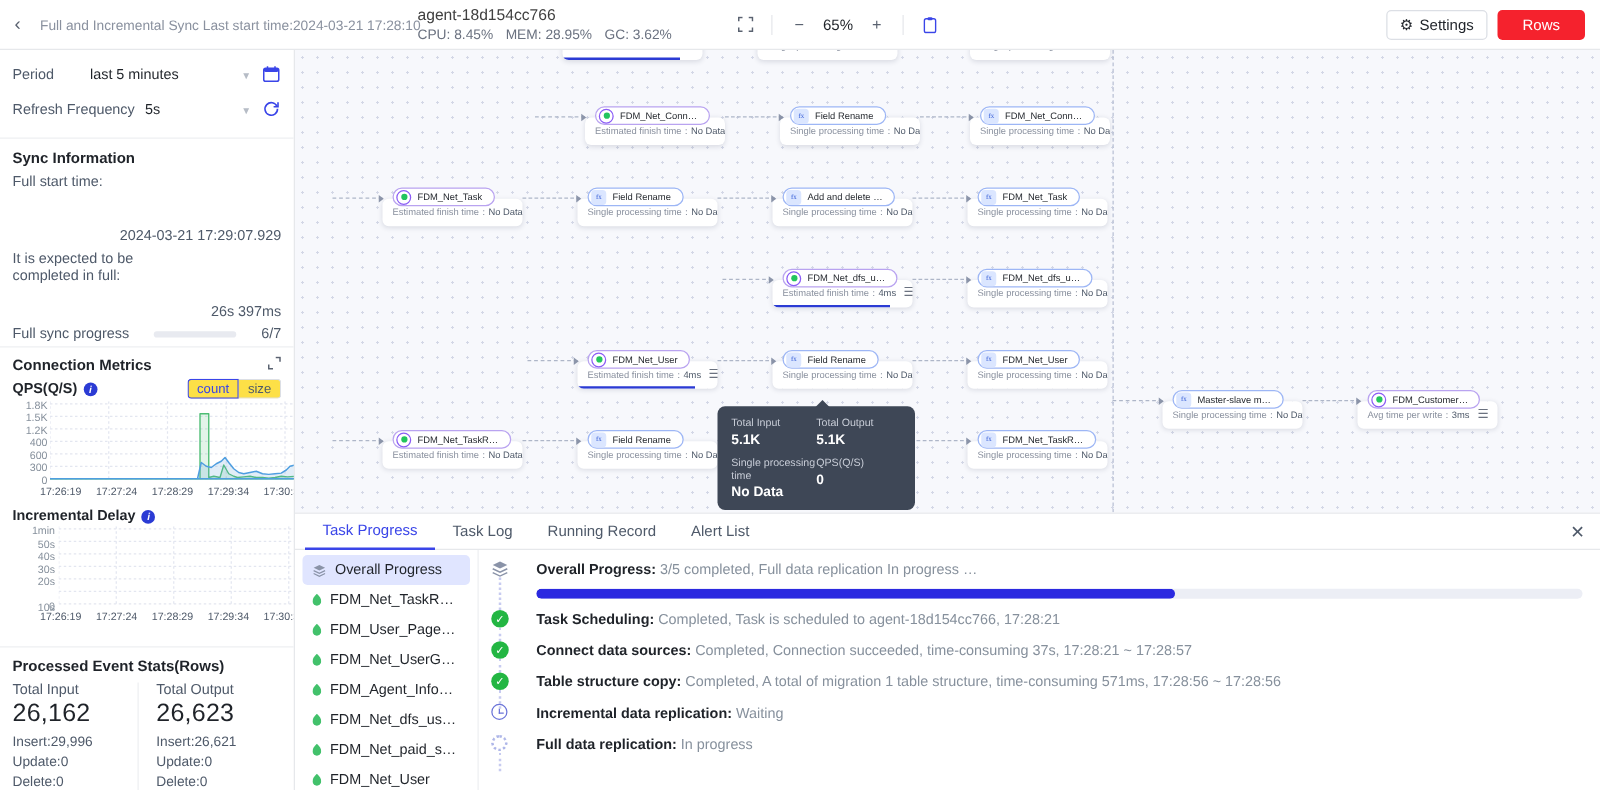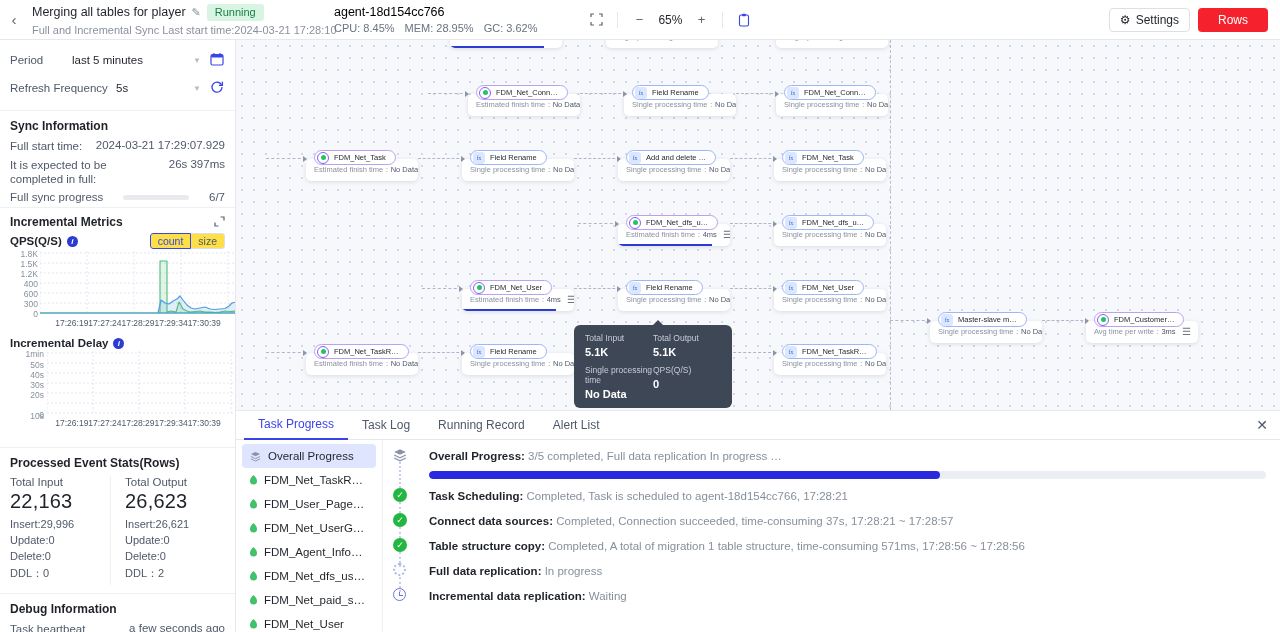--- a/index.html
+++ b/index.html
@@ -24,21 +24,21 @@
   .title-block { width: 270px; padding-left: 4px; }
   .title-row { display: flex; align-items: center; gap: 6px; height: 18px; }
   .title-text { font-size: 12.5px; font-weight: 400; color: #1f2329; }
   .edit-ico { color: #8a919f; font-size: 11px; cursor: pointer; }
   .badge-running {
     background: #d8f5e3; color: #1a7f47; font-size: 11px;
     border-radius: 3px; padding: 1px 8px; line-height: 15px;
   }
   .subtitle { font-size: 11px; color: #8a919f; margin-top: 3px; white-space: nowrap; }
   .agent-block { margin-left: 36px; }
-  .agent-name { font-size: 12.5px; color: #000000; }
+  .agent-name { font-size: 12.5px; color: #404040; }
   .agent-metrics { font-size: 11px; color: #8a919f; margin-top: 3px; display: flex; gap: 10px; }
   .agent-metrics b { font-weight: 400; color: #6b7280; }
 
   .zoom-group {
     margin-left: 46px; display: flex; align-items: center; gap: 2px;
   }
   .icon-btn {
     width: 26px; height: 26px; display: flex; align-items: center;
     justify-content: center; border-radius: 4px; cursor: pointer;
     color: #5a6270; font-size: 13px;
@@ -68,21 +68,21 @@
   .filter-label.wide { width: 100px; }
   .filter-value { font-size: 11.5px; color: #1f2329; flex: 1; padding-left: 6px; }
   .caret { color: #b6bcc6; font-size: 8px; margin-right: 8px; }
   .blue-ico { color: #3a45e8; font-size: 13px; cursor: pointer; width: 16px; text-align: center;}
 
   .sec { padding: 8px 10px 4px 10px; }
   .sec-title { font-size: 12px; font-weight: bold; color: #1f2329; margin-bottom: 6px; }
   .kv { display: flex; justify-content: space-between; align-items: flex-start;
         font-size: 11.5px; color: #4e5969; margin-bottom: 5px; gap: 6px; }
   .kv .k { flex: 0 1 auto; max-width: 100px; line-height: 14px; }
-  .kv .v { color: #4e5969; text-align: right; white-space: nowrap; }
+  .kv .v { color: #4e5969; text-align: right; white-space: nowrap; margin-top: 44px; }
   .prog-row { display: flex; align-items: center; gap: 20px; font-size: 11.5px; color: #4e5969; }
   .prog-track { flex: 1; height: 5px; border-radius: 3px; background: #e8eaf0; overflow: hidden; }
   .prog-fill { height: 100%; background: #3a45e8; border-radius: 3px; }
 
   .sec-hdr { display: flex; align-items: center; justify-content: space-between; }
   .expand-ico { color: #5a6270; font-size: 11px; cursor: pointer; }
   .metric-hdr { display: flex; align-items: center; justify-content: space-between; margin: 4px 0 2px 0; }
   .metric-name { font-size: 11.5px; font-weight: bold; color: #1f2329; display: flex; align-items: center; gap: 5px;}
   .info-dot {
     width: 11px; height: 11px; border-radius: 50%; background: #2b3bd4; color: #fff;
@@ -92,21 +92,21 @@
   .seg { display: flex; border: 1px solid #3a45e8; border-radius: 3px; overflow: hidden; }
   .seg span { font-size: 10.5px; padding: 1px 7px; cursor: pointer; color: #3a45e8; background:#fde047;}
   .seg span.off { color: #4e5969; border-left: 1px solid #dcdfe5; border-color: #dcdfe5;}
   .seg { border: none; }
   .seg span:first-child { border: 1px solid #3a45e8; border-radius: 3px 0 0 3px; }
   .seg span:last-child { border: 1px solid #dcdfe5; border-left: none; border-radius: 0 3px 3px 0; }
 
   .chart-wrap { position: relative; height: 76px; margin-top: 2px; }
   .chart-wrap.delay { height: 78px; }
   .ylab { position: absolute; left: 0; font-size: 8.5px; color: #86909c; text-align: right; width: 28px; }
-  .xaxis { display: flex; justify-content: center; font-size: 8.5px; color: #4e5969;
+  .xaxis { display: flex; justify-content: space-between; font-size: 8.5px; color: #4e5969;
            padding-left: 22px; padding-right: 2px; margin-top: 1px; }
   svg.plot { position: absolute; left: 30px; top: 0; }
 
   .stats-sec { padding: 8px 10px; border-top: 1px solid #eef0f2; }
   .stats-grid { display: flex; }
   .stat-col { flex: 1; }
   .stat-col.right { border-left: 1px solid #eef0f2; padding-left: 14px; }
   .stat-label { font-size: 11.5px; color: #4e5969; margin-bottom: 2px; }
   .stat-big { font-size: 20px; color: #1f2329; letter-spacing: .2px; margin-bottom: 5px; }
   .stat-sub { font-size: 11px; color: #4e5969; margin-bottom: 4px; }
@@ -216,25 +216,20 @@
 </style>
 </head>
 <body>
 
 <div class="app">
 
   <div class="header">
     <div class="back-arrow">‹</div>
 
     <div class="title-block">
-      <div class="title-row">
-        <span class="title-text">Merging all tables for player</span>
-        <span class="edit-ico">✎</span>
-        <span class="badge-running">Running</span>
-      </div>
       <div class="subtitle">Full and Incremental Sync  Last start time:2024-03-21 17:28:10</div>
     </div>
 
     <div class="agent-block">
       <div class="agent-name">agent-18d154cc766</div>
       <div class="agent-metrics">
         <b>CPU: 8.45%</b>
         <b>MEM: 28.95%</b>
         <b>GC: 3.62%</b>
       </div>
@@ -310,21 +305,21 @@
         <span>Full sync progress</span>
         <span class="prog-track">
           <span class="prog-fill" id="syncFill" style="width: 85%;"></span>
         </span>
         <span>6/7</span>
       </div>
     </div>
 
     <div class="sec" style="border-top:1px solid #eef0f2; padding-top:7px;">
       <div class="sec-hdr">
-        <div class="sec-title" style="margin:0">Incremental Metrics</div>
+        <div class="sec-title" style="margin:0">Connection Metrics</div>
         <span class="expand-ico">
           <svg width="11" height="11" viewBox="0 0 11 11">
               <path d="M6.6 1h3.4v3.4M4.4 10H1V6.6" fill="none" stroke="#5a6270" stroke-width="1.2"></path>
             </svg>
         </span>
       </div>
 
       <div class="metric-hdr">
         <span class="metric-name">
           <span>QPS(Q/S)</span>
@@ -410,21 +405,21 @@
           <span>17:30:39</span>
         </div>
       </div>
     </div>
 
     <div class="stats-sec" style="margin-top:14px">
       <div class="sec-title">Processed Event Stats(Rows)</div>
       <div class="stats-grid">
         <div class="stat-col">
           <div class="stat-label">Total Input</div>
-          <div class="stat-big">22,163</div>
+          <div class="stat-big">26,162</div>
           <div class="stat-sub">Insert:29,996</div>
           <div class="stat-sub">Update:0</div>
           <div class="stat-sub">Delete:0</div>
           <div class="stat-sub">DDL：0</div>
         </div>
         <div class="stat-col right">
           <div class="stat-label">Total Output</div>
           <div class="stat-big">26,623</div>
           <div class="stat-sub">Insert:26,621</div>
           <div class="stat-sub">Update:0</div>
@@ -763,28 +758,28 @@
           </div>
           <div class="step">
             <div class="step-rail">
               <div class="step-ico circ-green">✓</div>
               <div class="rail-dots"></div>
             </div>
             <div class="step-body"><span class="step-title">Table structure copy:</span> <span class="step-desc">Completed, A total of migration 1 table structure, time-consuming 571ms, 17:28:56 ~ 17:28:56</span></div>
           </div>
           <div class="step">
             <div class="step-rail">
+              <div class="step-ico clock"></div>
+            </div>
+            <div class="step-body"><span class="step-title">Incremental data replication:</span> <span class="step-desc">Waiting</span></div>
+          </div>
+          <div class="step">
+            <div class="step-rail">
               <div class="step-ico spinner"></div>
               <div class="rail-dots"></div>
             </div>
             <div class="step-body"><span class="step-title">Full data replication:</span> <span class="step-desc">In progress</span></div>
           </div>
-          <div class="step">
-            <div class="step-rail">
-              <div class="step-ico clock"></div>
-            </div>
-            <div class="step-body"><span class="step-title">Incremental data replication:</span> <span class="step-desc">Waiting</span></div>
-          </div>
         </div>
     </div>
   </div>
 
 </div>
 
 </body></html>

